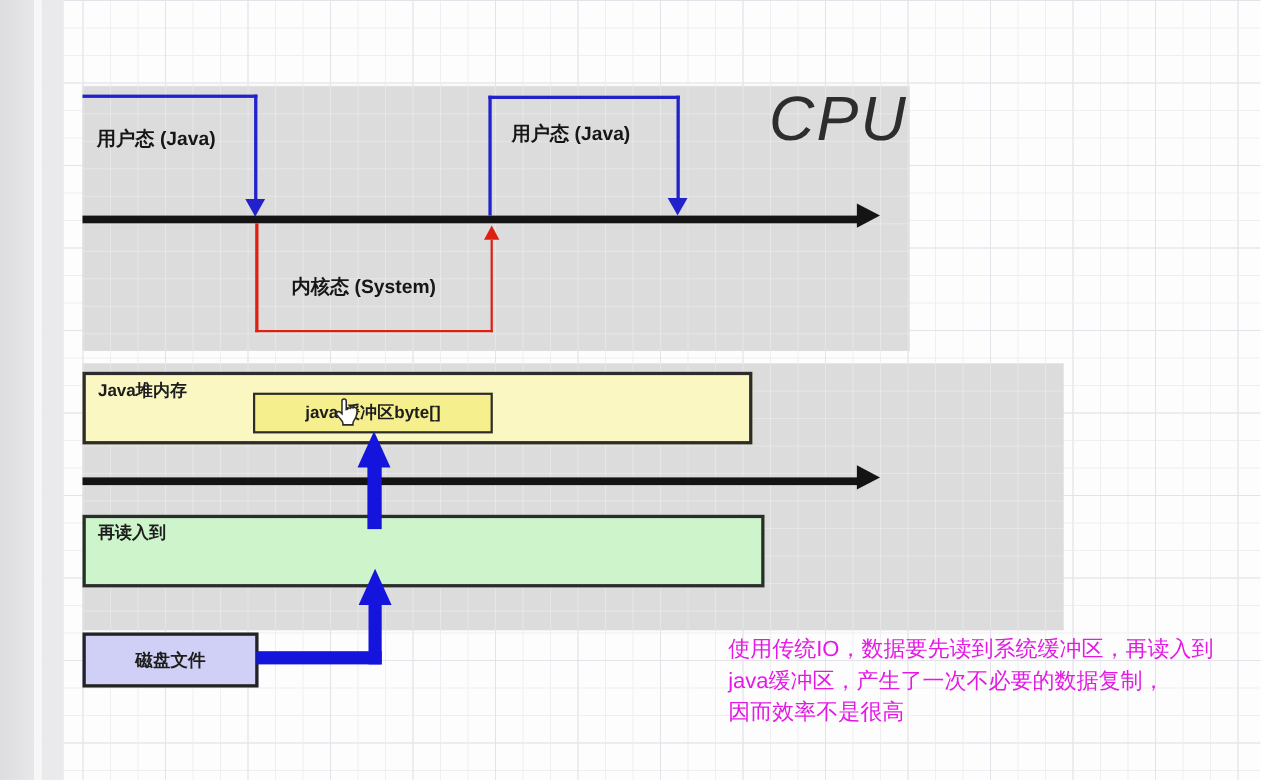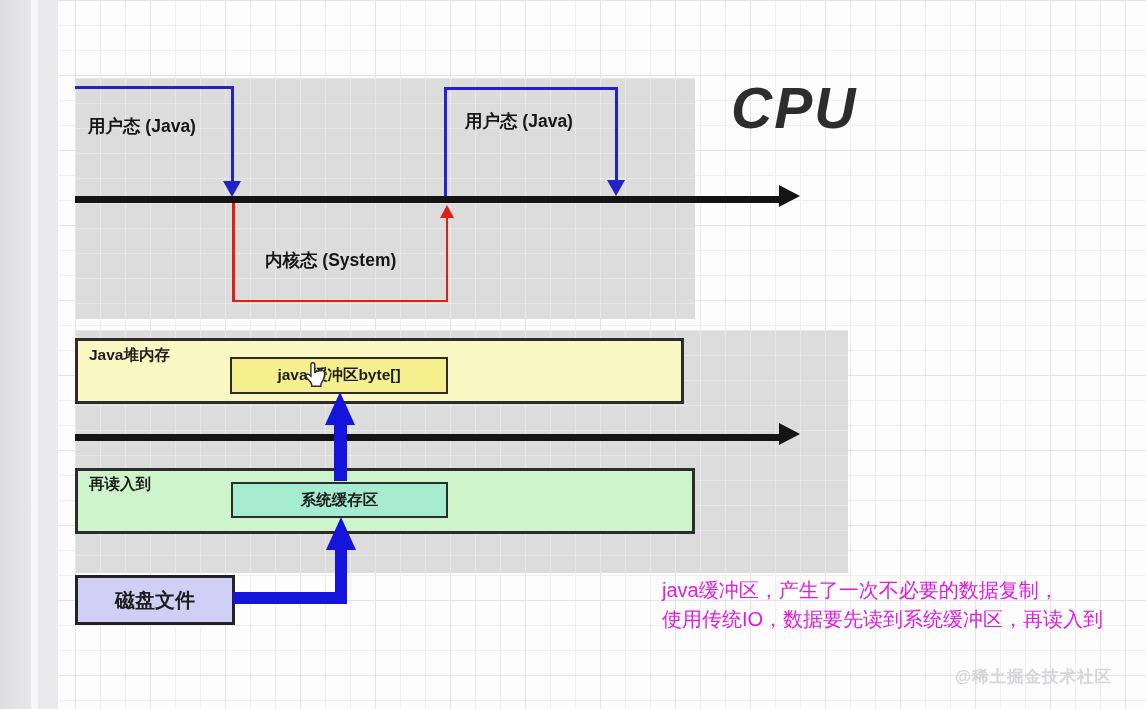--- a/index.html
+++ b/index.html
@@ -22,24 +22,24 @@
   #strip2{left:38px;top:0;width:20px;height:709px;background:#eaeaec;}
 
   
   .panel{
     background-color:#dcdcdd;
     background-image:
       linear-gradient(to right,rgba(255,255,255,.30) 1px,transparent 1px),
       linear-gradient(to bottom,rgba(255,255,255,.30) 1px,transparent 1px);
     background-size:25px 25px;
   }
-  #cpu-panel{left:75px;top:78px;width:620px;height:241px;}
-  #mem-panel{left:75px;top:330px;width:773px;height:243px;}
+  #cpu-panel{left:75px;top:78px;width:752px;height:241px;}
+  #mem-panel{left:75px;top:330px;width:892px;height:243px;}
 
-  .big-title{font-style:italic;font-weight:bold;color:#2d2d2d;line-height:1;letter-spacing:2px;margin-left:32px;}
+  .big-title{font-style:italic;font-weight:normal;color:#2d2d2d;line-height:1;letter-spacing:2px;}
   .lbl{font-weight:bold;color:#161616;font-size:17.5px;white-space:nowrap;}
   .lbl-sm{font-weight:bold;color:#1d1d1d;font-size:15.5px;white-space:nowrap;}
 
   
   .blue-line{background:#2222cc;}
   .red-line{background:#dd2012;}
   .head-down-blue{width:0;height:0;border-left:9px solid transparent;border-right:9px solid transparent;border-top:16px solid #2222cc;}
   .head-up-red{width:0;height:0;border-left:7px solid transparent;border-right:7px solid transparent;border-bottom:13px solid #dd2012;}
 
   
@@ -107,43 +107,40 @@
         <span class="lbl-sm">java 缓冲区byte[]</span>
       </div>
     </div>
 
 
     <div class="abs tl-bar" style="left:0;top:104px;width:706px;"></div>
     <div class="abs tl-head" style="left:704px;top:93px;"></div>
 
     <div class="abs node" id="sys-box">
       <div class="abs lbl-sm" style="left:11px;top:3px;">再读入到</div>
-      <div class="abs" id="cache-box">
-        <span class="lbl-sm">系统缓存区</span>
-      </div>
     </div>
 
     <div class="abs flow-head-up" style="left:250px;top:62px;"></div>
     <div class="abs flow" style="left:259px;top:93px;width:13px;height:58px;"></div>
   </div>
 
   <div class="abs" id="disk-box">
-    <span class="lbl-sm" style="font-size:20px;">磁盘文件</span>
+    <span class="lbl-sm" style="font-size:16px;">磁盘文件</span>
   </div>
 
   <div class="abs flow-head-up" style="left:326px;top:517px;"></div>
   <div class="abs flow" style="left:335px;top:545px;width:12px;height:59px;"></div>
   <div class="abs flow" style="left:233px;top:592px;width:114px;height:12px;"></div>
 
   <div class="abs" style="left:302px;top:360px;">
     <svg width="27" height="30" viewBox="0 0 24 28">
       <path d="M9.5 2.5c1 0 1.8.8 1.8 1.8v7.2l1-.2c.5-1 1.6-1.2 2.4-.8.4-.7 1.5-.9 2.3-.4.4-.5 1.3-.6 2-.2.8.4 1.5 1.1 1.5 2.2 0 1.8-.3 3.6-.8 5.2-.4 1.4-1.2 2.7-2 3.8-.5.7-.7 1.3-.7 2.1v1.3h-8.5v-1.2c0-1-.4-1.8-1.1-2.6-1.2-1.4-2.6-3-3.9-4.7-.5-.7-.6-1.6 0-2.2.7-.8 1.9-.8 2.7-.1l1.5 1.4V4.3c0-1 .8-1.8 1.8-1.8z" fill="#ffffff" stroke="#2b2b2b" stroke-width="1.3"></path>
     </svg>
   </div>
 
   <div class="abs" id="annotation">
+    <span>使用传统IO，数据要先读到系统缓冲区，再读入到</span>
     <span>java缓冲区，产生了一次不必要的数据复制，</span>
-    <span>使用传统IO，数据要先读到系统缓冲区，再读入到</span>
+    <span>因而效率不是很高</span>
   </div>
 
-  <div class="abs" id="watermark">@稀土掘金技术社区</div>
 
 </div>
 
 </body></html>

